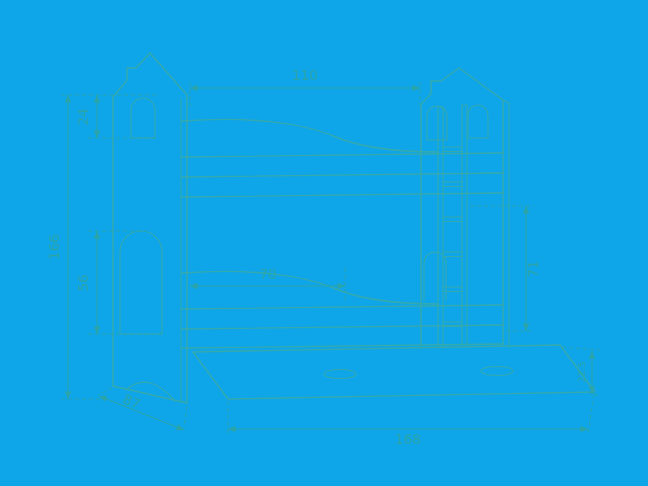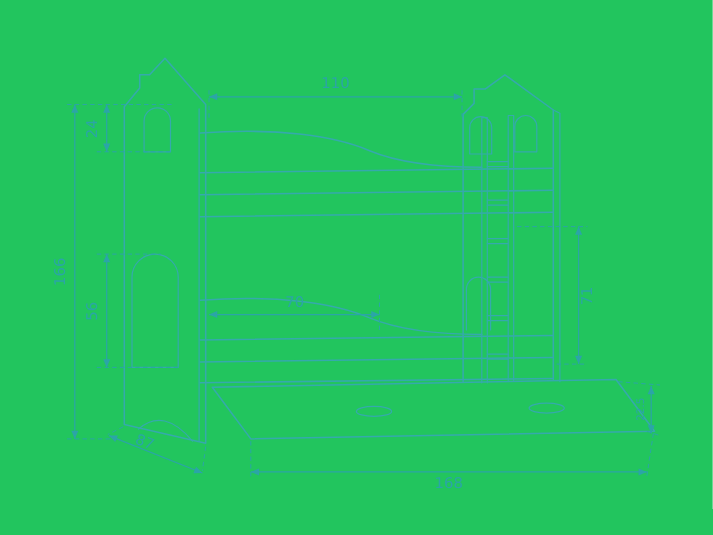--- a/index.html
+++ b/index.html
@@ -5,21 +5,21 @@
   html, body {
     margin: 0;
     padding: 0;
     background: #ffffff;
     font-family: "DejaVu Sans", "Liberation Sans", sans-serif;
   }
   .canvas {
     position: relative;
     width: 648px;
     height: 486px;
-    background: #22c55e;
+    background: #0ea5e9;
     overflow: hidden;
   }
   svg { display: block; }
   .furn {
     stroke: #35aaac;
     stroke-width: 1.4;
     fill: none;
     stroke-linecap: round;
     stroke-linejoin: round;
   }

